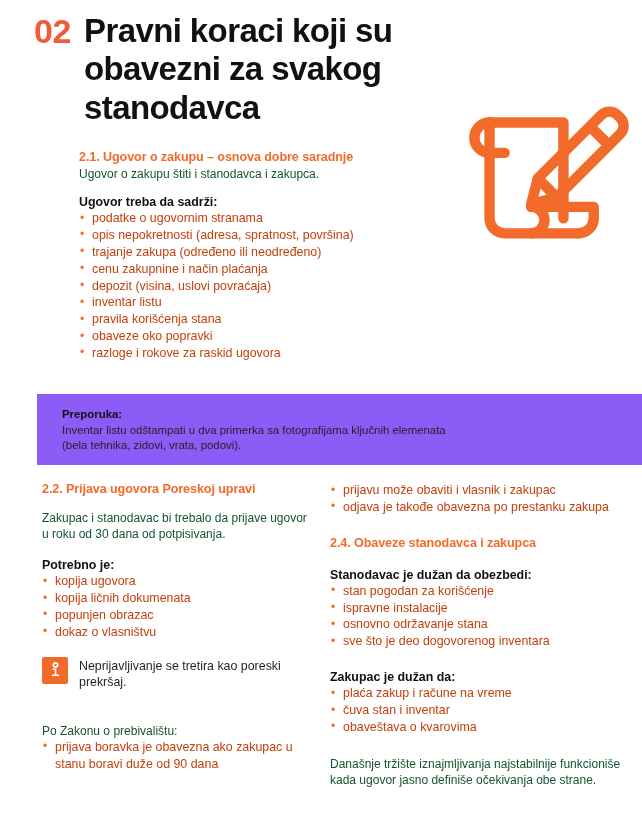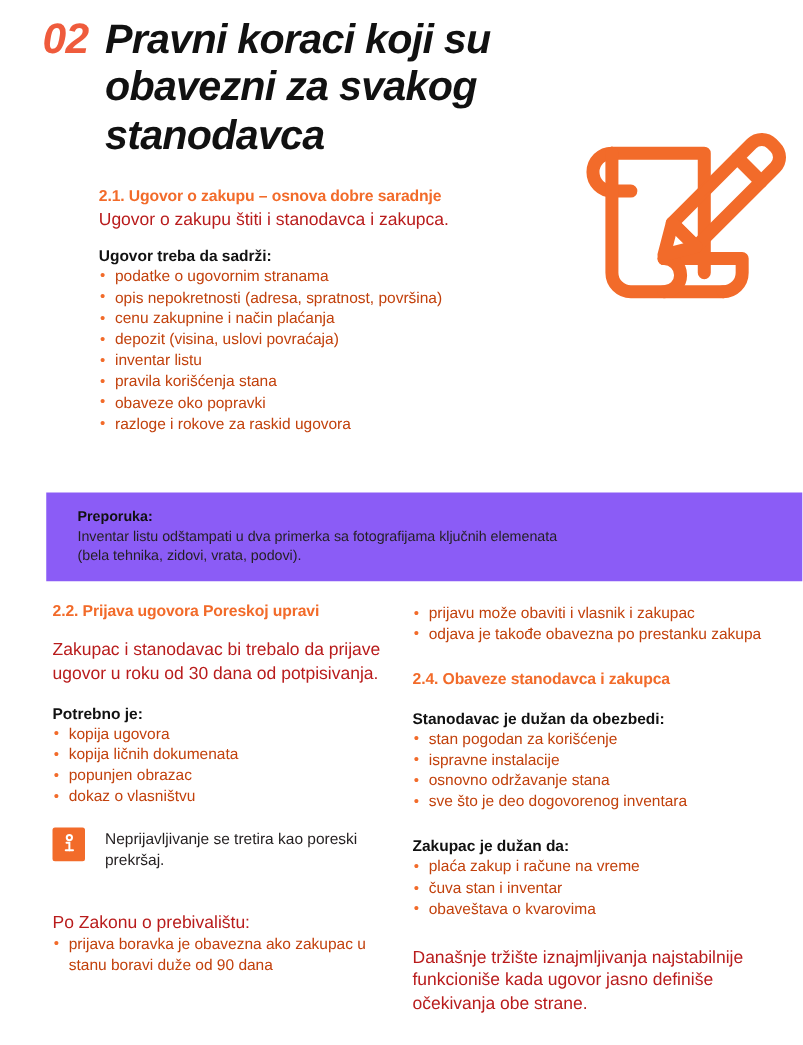--- a/index.html
+++ b/index.html
@@ -6,21 +6,21 @@
   html, body {
     width: 642px; height: 836px;
     background: #ffffff;
     font-family: "Liberation Sans", "DejaVu Sans", sans-serif;
     color: #231f20;
     overflow: hidden;
   }
   .page { position: relative; width: 642px; height: 836px; }
 
   
-  .header { position: relative; padding: 12px 0 0 0; height: 150px; font-style: italic; }
+  .header { position: relative; padding: 12px 0 0 0; height: 150px; }
   .header-row { display: flex; align-items: flex-start; }
   .num {
     font-size: 34px; font-weight: bold; color: #ef5b3c;
     letter-spacing: -0.5px; line-height: 1.02;
     padding-left: 34px; padding-top: 2px; width: 84px;
   }
   .title {
     font-size: 33px; font-weight: bold; color: #111111;
     line-height: 1.16; letter-spacing: -0.6px;
     max-width: 410px;
@@ -32,21 +32,21 @@
     width: 190px; height: 180px;
   }
 
   
   .content { padding: 0 34px; margin-left: 45px; }
   h3.sec {
     font-size: 12.6px; font-weight: bold; color: #f26b2a;
     margin-bottom: 2px; letter-spacing: -0.1px;
   }
   p.body {
-    font-size: 14px; line-height: 1.34; color: #b91c1c;
+    font-size: 12px; line-height: 1.34; color: #14532d;
   }
   p.lead { margin-bottom: 13px; }
   .subhead {
     font-size: 12.4px; font-weight: bold; color: #111111;
     margin-bottom: 1px;
   }
   ul.bul { list-style: none; }
   ul.bul li {
     position: relative; padding-left: 13px;
     font-size: 12.4px; line-height: 1.36; color: #c2410c;
@@ -68,21 +68,21 @@
 
   
   .cols { position: absolute; left: 8px; top: 482px; width: 642px; display: flex; }
   .col-l { width: 312px; padding-left: 34px; padding-right: 12px; }
   .col-r { width: 330px; padding-left: 10px; padding-right: 18px; }
   .gap-s { height: 12px; }
   .gap-m { height: 16px; }
   .gap-l { height: 20px; }
 
   
-  .note { display: flex; align-items: flex-start; gap: 16px; }
+  .note { display: flex; align-items: flex-start; gap: 11px; }
   .note-icon {
     flex: 0 0 auto; width: 26px; height: 27px;
     background: #f26b2a; border-radius: 2px;
     display: flex; align-items: center; justify-content: center;
   }
   .note-txt { font-size: 12.4px; line-height: 1.34; color: #231f20; padding-top: 1px; }
 </style>
 </head>
 <body>
 
@@ -114,20 +114,21 @@
     </svg>
   </div>
 
   <div class="content">
     <h3 class="sec">2.1. Ugovor o zakupu – osnova dobre saradnje</h3>
     <p class="body lead">Ugovor o zakupu štiti i stanodavca i zakupca.</p>
     <div class="subhead">Ugovor treba da sadrži:</div>
     <ul class="bul">
       <li>podatke o ugovornim stranama</li>
       <li>opis nepokretnosti (adresa, spratnost, površina)</li>
+      <li>trajanje zakupa (određeno ili neodređeno)</li>
       <li>cenu zakupnine i način plaćanja</li>
       <li>depozit (visina, uslovi povraćaja)</li>
       <li>inventar listu</li>
       <li>pravila korišćenja stana</li>
       <li>obaveze oko popravki</li>
       <li>razloge i rokove za raskid ugovora</li>
     </ul>
   </div>
 
   <div class="callout">

